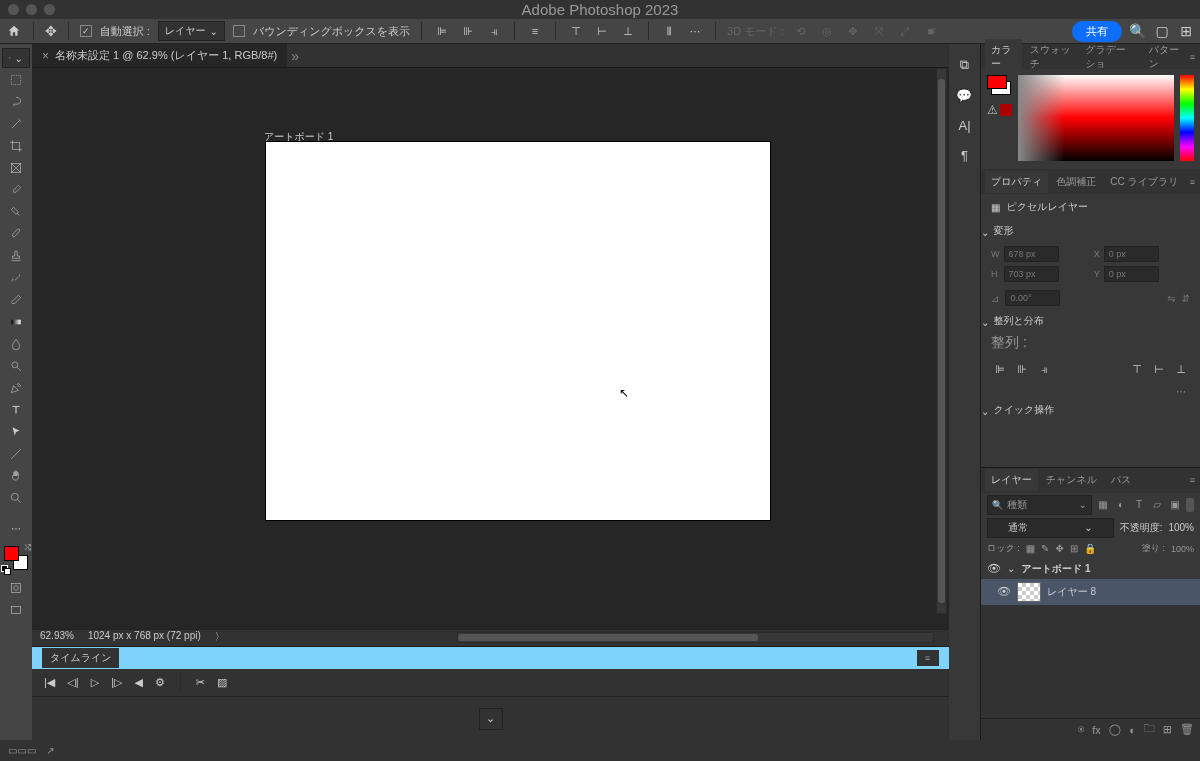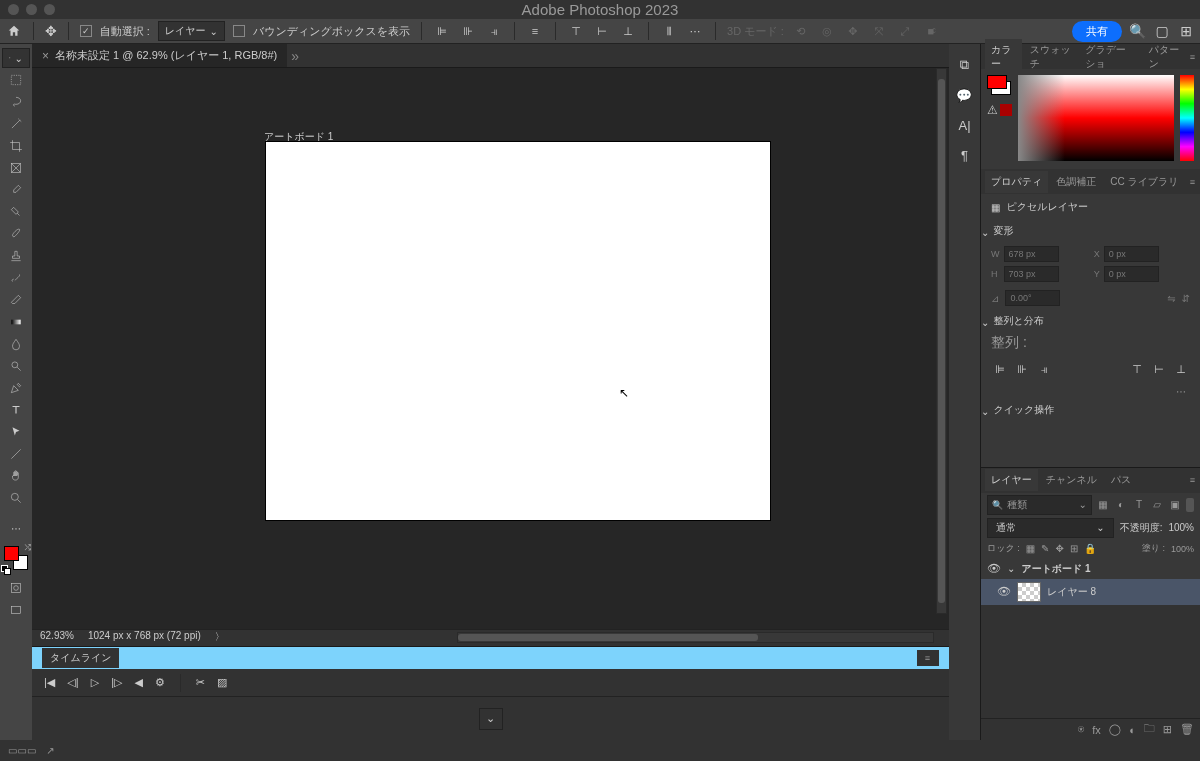--- a/index.html
+++ b/index.html
@@ -81,21 +81,21 @@
 .al-grp{display:flex;gap:4px}
 .al-b{width:18px;height:18px;display:flex;align-items:center;justify-content:center;font-size:11px;color:#ccc}
 .dots3{text-align:right;padding:2px 12px;color:#999;letter-spacing:2px}
 .layers-panel{display:flex;flex-direction:column;flex:1;border-top:1px solid #1a1a1a}
 .lp-ctrl{height:24px;display:flex;align-items:center;padding:0 6px;gap:4px;background:#383838}
 .lp-search{flex:1;background:#2a2a2a;border:1px solid #222;padding:2px 4px;display:flex;align-items:center;gap:4px;font-size:10px;color:#999}
 .lp-search::before{content:"🔍";font-size:9px}
 .lp-search::after{content:"⌄";margin-left:auto}
 .lp-ic{width:14px;height:14px;font-size:10px;color:#999;display:flex;align-items:center;justify-content:center}
 .lp-mode{height:22px;display:flex;align-items:center;padding:0 6px;gap:6px;font-size:10px}
-.lp-dd{flex:1;background:#2a2a2a;border:1px solid #222;padding:2px 8px;display:flex;align-items:center}
+.lp-dd{flex:1;background:#2a2a2a;border:1px solid #222;padding:2px 20px;display:flex;align-items:center}
 .lp-dd::after{content:"⌄";margin-left:auto}
 .lp-lock{height:20px;display:flex;align-items:center;padding:0 6px;gap:6px;font-size:9px;color:#999}
 .lp-lock .ic{font-size:10px}
 .layer-list{flex:1;background:#323232;overflow-y:auto}
 .layer-row{display:flex;align-items:center;padding:3px 6px;gap:6px;font-size:10px}
 .layer-row.artb{background:#383838}
 .layer-row.sel-l{background:#4a5568}
 .eye{width:14px;font-size:11px;text-align:center}
 .lthumb{width:24px;height:20px;background:#fff;border:1px solid #666;background-image:repeating-conic-gradient(#ccc 0% 25%,#fff 0% 50%);background-size:8px 8px}
 .layer-bottom{height:22px;background:#323232;display:flex;align-items:center;justify-content:flex-end;padding:0 6px;gap:8px;font-size:11px;color:#999;border-top:1px solid #222}

